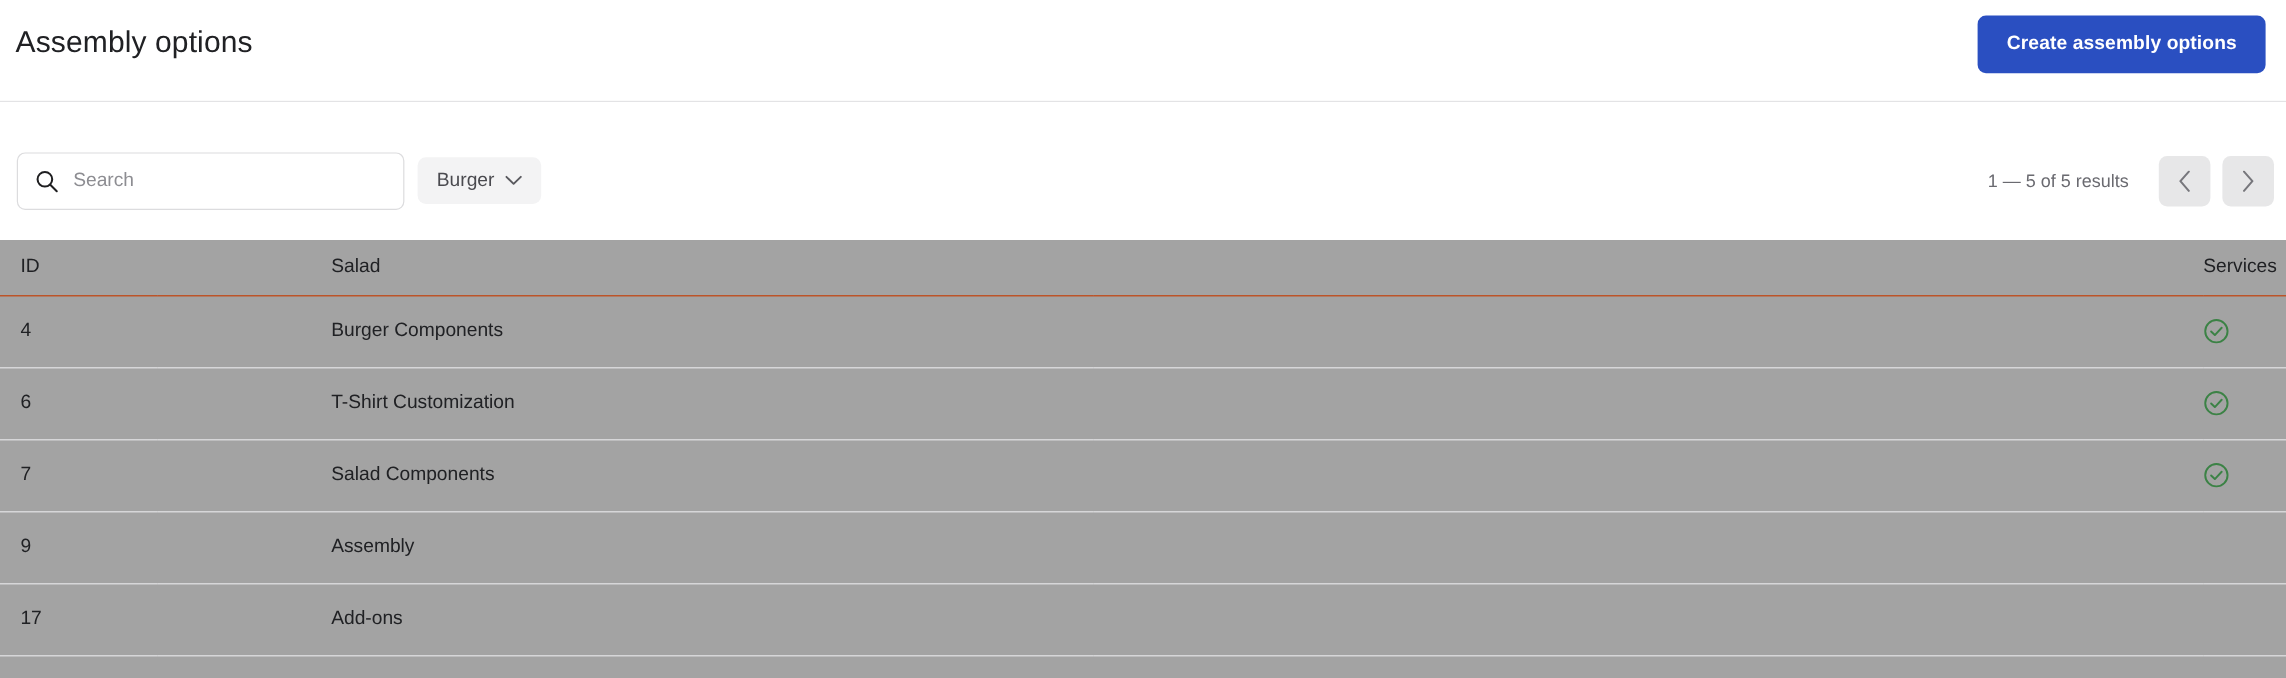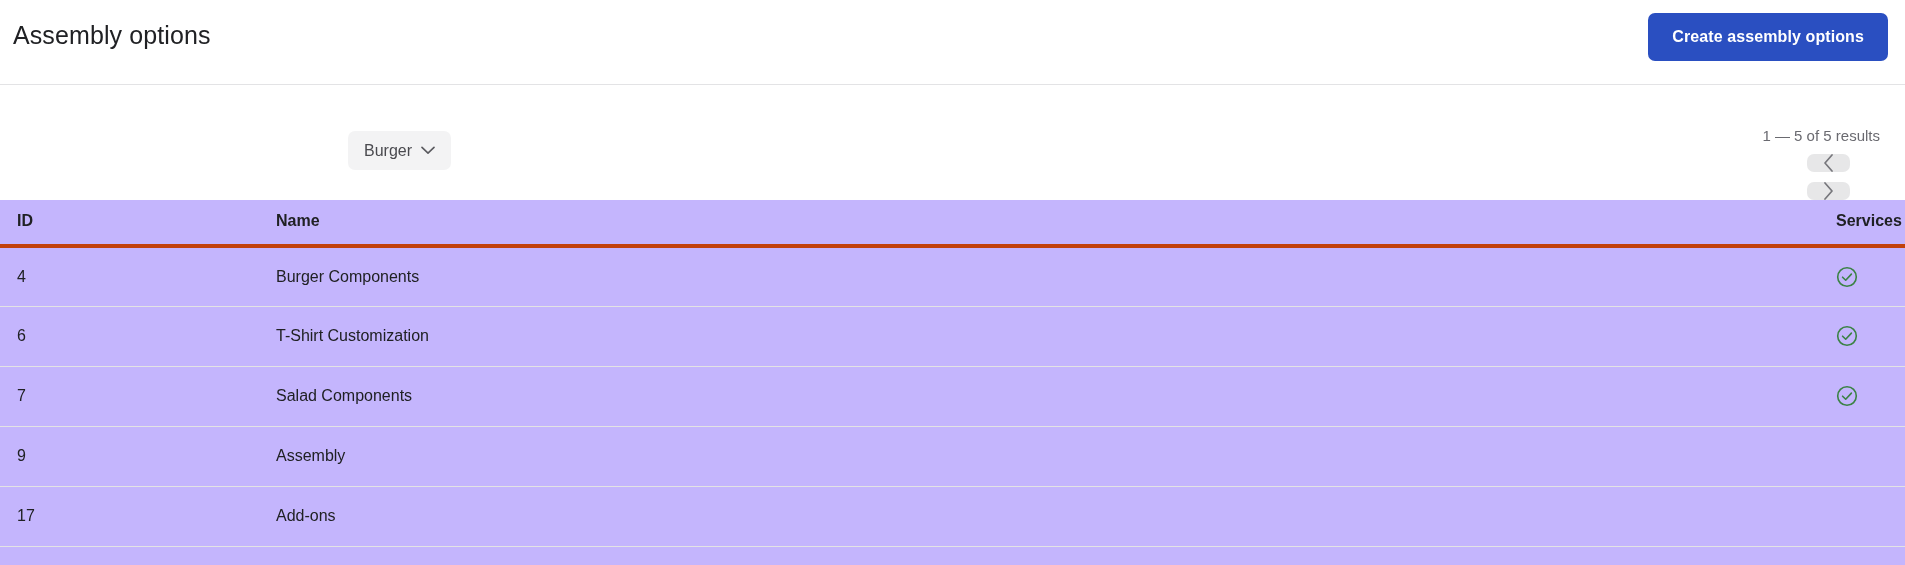--- a/index.html
+++ b/index.html
@@ -10,21 +10,21 @@
     height: 565px;
     background: #ffffff;
     font-family: "Liberation Sans", sans-serif;
     -webkit-font-smoothing: antialiased;
   }
 
   .page {
     position: relative;
     width: 1905px;
     height: 565px;
-    background: #c4b5fd;
+    background: #a3a3a3;
     overflow: hidden;
   }
 
   
   .page-header {
     position: relative;
     height: 85px;
     border-bottom: 1px solid #e3e3e5;
     background: #ffffff;
   }
@@ -130,21 +130,20 @@
   }
 
   .pagination {
     position: absolute;
     right: 10px;
     top: 42px;
     height: 48px;
     display: flex;
     align-items: center;
     gap: 10px;
-    flex-direction: column;
   }
 
   .pagination-count {
     font-size: 15px;
     color: #6a6a70;
     white-space: nowrap;
     margin-right: 15px;
   }
 
   .page-nav-button {
@@ -164,26 +163,26 @@
 
   
   .data-table {
     width: 100%;
     border-collapse: collapse;
     table-layout: fixed;
   }
 
   .data-table th {
     text-align: left;
-    font-weight: 700;
+    font-weight: 400;
     font-size: 16px;
     color: #202124;
     padding: 0 0 14px 0;
     vertical-align: bottom;
-    border-bottom: 4px solid #c2410c;
+    border-bottom: 1px solid #c2410c;
     height: 46px;
   }
 
   .data-table td {
     font-size: 16px;
     color: #202124;
     height: 60px;
     padding: 0;
     border-bottom: 1px solid #e3e3e5;
     vertical-align: middle;
@@ -206,20 +205,27 @@
 
 <div class="page">
 
   <div class="page-header">
     <div class="page-title">Assembly options</div>
     <button class="create-button">Create assembly options</button>
   </div>
 
   <div class="toolbar">
 
+    <div class="search-box">
+      <svg class="search-icon" viewBox="0 0 20 20" fill="none">
+        <circle cx="8.4" cy="8.4" r="6.1" stroke="currentColor" stroke-width="1.7"></circle>
+        <line x1="12.9" y1="12.9" x2="18.3" y2="18.3" stroke="currentColor" stroke-width="1.7" stroke-linecap="round"></line>
+      </svg>
+      <input class="search-input" type="text" placeholder="Search" style="">
+    </div>
 
     <button class="filter-chip">
       <span>Burger</span>
       <svg class="chevron-down" viewBox="0 0 14 9" fill="none">
         <path d="M1 1.4 L7 7.2 L13 1.4" stroke="currentColor" stroke-width="1.6" stroke-linecap="round" stroke-linejoin="round"></path>
       </svg>
     </button>
 
     <div class="pagination">
       <span class="pagination-count">1 — 5 of 5 results</span>
@@ -233,21 +239,21 @@
           <path d="M2 1 L9 9 L2 17" stroke="currentColor" stroke-width="1.7" stroke-linecap="round" stroke-linejoin="round"></path>
         </svg>
       </button>
     </div>
   </div>
 
   <table class="data-table">
     <thead>
       <tr>
         <th class="col-id">ID</th>
-        <th class="col-name">Name</th>
+        <th class="col-name">Salad</th>
         <th class="col-req">Services</th>
         <th class="col-status">Status</th>
 
       </tr>
     </thead>
     <tbody id="table-body">
         <tr>
           <td class="cell-id">4</td>
           <td class="cell-name">Burger Components</td>
           <td class="cell-req">

